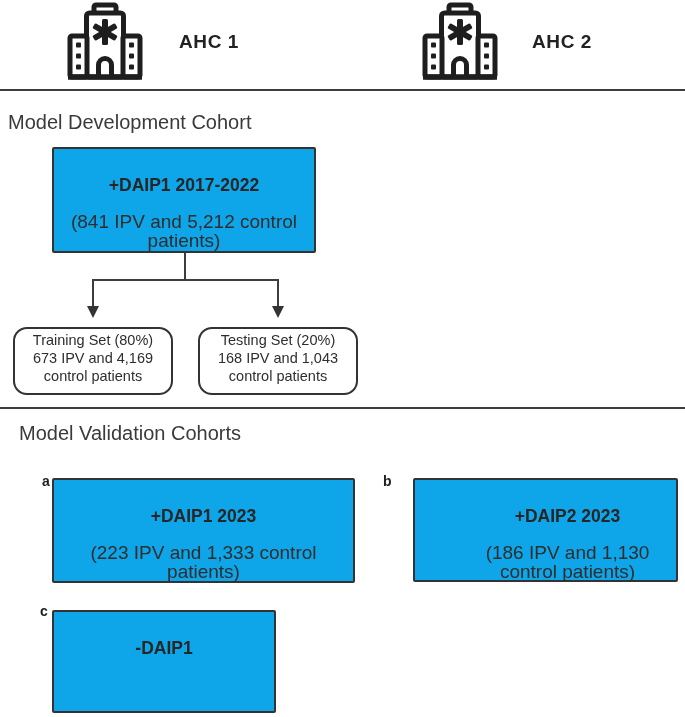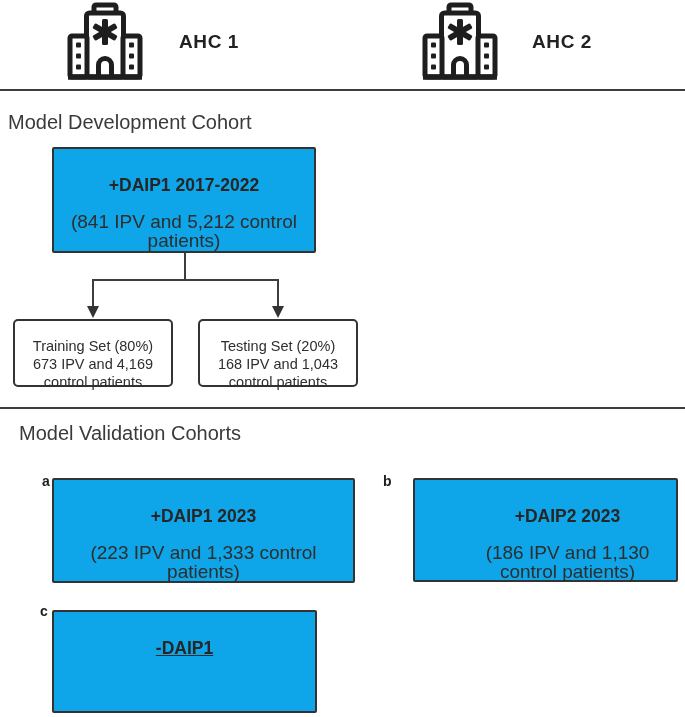--- a/index.html
+++ b/index.html
@@ -60,28 +60,29 @@
     font-size: 19px;
     color: #2e2e2e;
     line-height: 19px;
   }
 
   .split-box {
     position: absolute;
     width: 160px;
     height: 68px;
     border: 2px solid #333333;
-    border-radius: 5px;
+    border-radius: 14px;
     background: #ffffff;
     box-sizing: border-box;
     text-align: center;
     font-size: 14.5px;
     line-height: 18px;
     color: #2e2e2e;
-    padding-top: 16px;
+    padding-top: 2px;
+    margin-top: 8px;
   }
 
   .panel-letter {
     position: absolute;
     font-size: 14px;
     font-weight: bold;
     color: #1f1f1f;
   }
 
   
@@ -172,17 +173,17 @@
     <div class="box-sub">(223 IPV and 1,333 control patients)</div>
   </div>
 
   <div class="panel-letter" style="left:383px; top:473px;">b</div>
   <div class="cohort-box" style="left:413px; top:478px; width:265px; height:104px;padding-left:44px;">
     <div class="box-title">+DAIP2 2023</div>
     <div class="box-sub">(186 IPV and 1,130 control patients)</div>
   </div>
 
   <div class="panel-letter" style="left:40px; top:603px;">c</div>
-  <div class="cohort-box" style="left:52px; top:610px; width:265px; height:103px;text-decoration:underline;">
+  <div class="cohort-box" style="left:52px; top:610px; width:224px; height:103px;">
     <div class="box-title">-DAIP1</div>
   </div>
 
 </div>
 
 </body></html>

